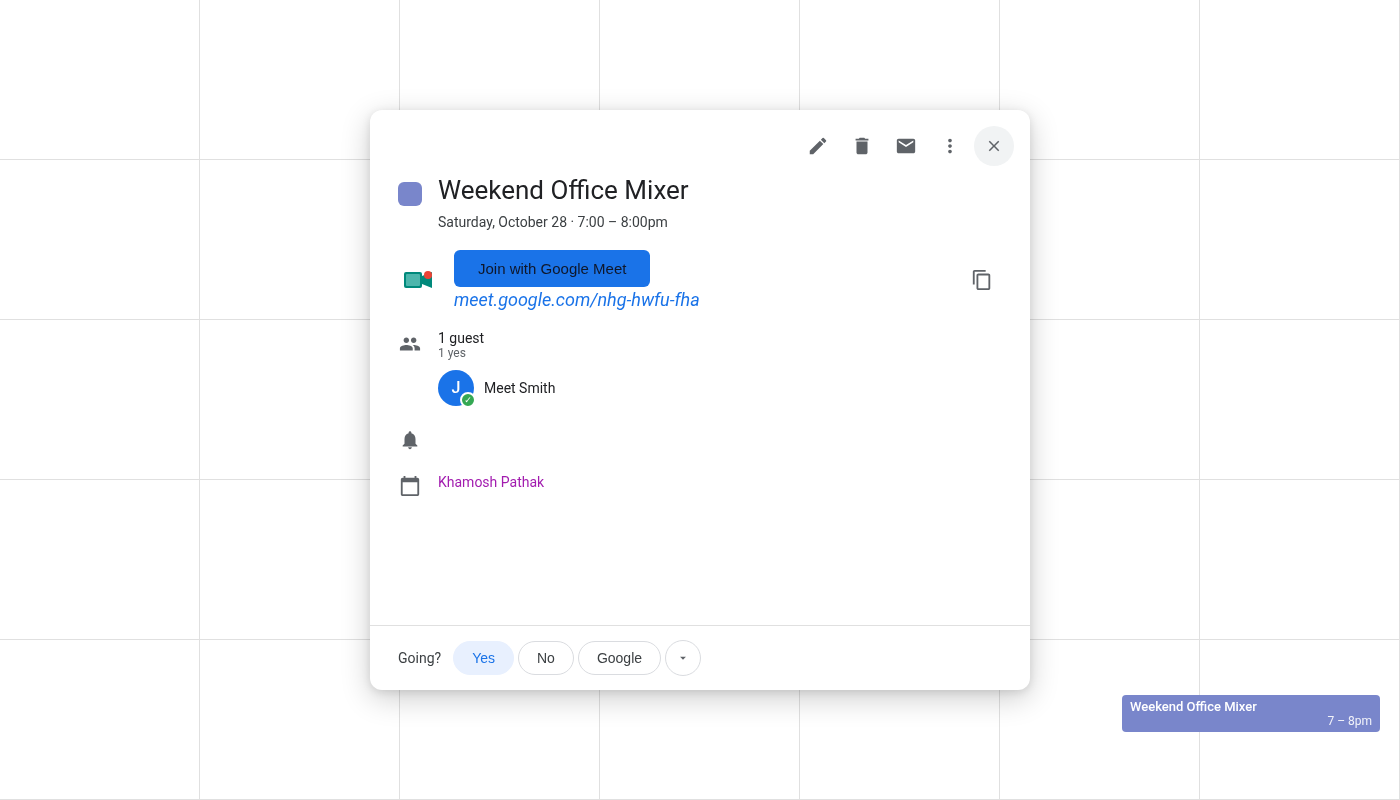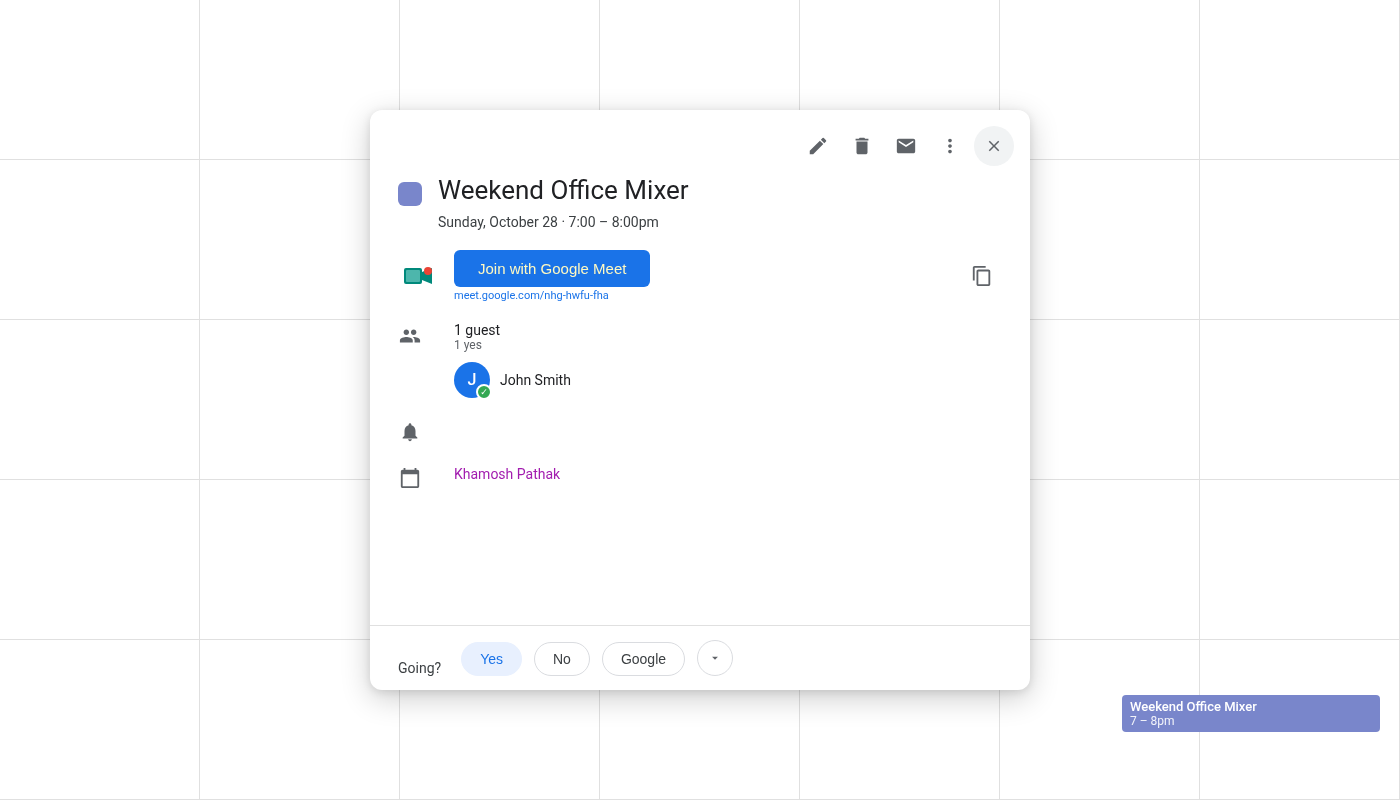--- a/index.html
+++ b/index.html
@@ -43,20 +43,21 @@
     .event-chip-title {
       color: #fff;
       font-size: 13px;
       font-weight: 500;
     }
 
     .event-chip-time {
       color: #fff;
       font-size: 12px;
       opacity: 0.9;
+      text-align: right;
     }
 
     
     .popup-overlay {
       position: absolute;
       inset: 0;
       display: flex;
       align-items: center;
       justify-content: center;
       pointer-events: none;
@@ -140,21 +141,21 @@
       font-size: 14px;
       color: #3c4043;
       margin-top: 4px;
       margin-left: 40px;
     }
 
     
     .detail-row {
       display: flex;
       align-items: flex-start;
-      gap: 32px;
+      gap: 16px;
       margin-top: 20px;
     }
 
     .detail-icon {
       width: 24px;
       height: 24px;
       flex-shrink: 0;
       display: flex;
       align-items: center;
       justify-content: center;
@@ -191,21 +192,21 @@
 
     .meet-join-area {
       flex: 1;
       display: flex;
       align-items: center;
       gap: 16px;
     }
 
     .join-meet-btn {
       background: #1a73e8;
-      color: #fef9c3;
+      color: #0f172a;
       border: none;
       border-radius: 6px;
       padding: 10px 24px;
       font-size: 15px;
       font-weight: 500;
       cursor: pointer;
       white-space: nowrap;
       transition: background 0.15s;
     }
 
@@ -219,25 +220,26 @@
       display: flex;
       align-items: center;
       justify-content: center;
       color: #5f6368;
       font-size: 20px;
       margin-left: auto;
       transition: background 0.15s;
     }
 
     .meet-link {
-      font-size: 11px;
+      font-size: 18px;
       color: #1a73e8;
       text-decoration: none;
       display: block;
       margin-top: 2px;
+      font-style: italic;
     }
 
     .guests-count {
       font-size: 14px;
       color: #202124;
       font-weight: 400;
     }
 
     .guests-yes {
       font-size: 12px;
@@ -296,22 +298,22 @@
     .calendar-owner {
       font-size: 14px;
       color: #a21caf;
     }
 
     
     .popup-footer {
       border-top: 1px solid #e0e0e0;
       padding: 14px 28px;
       display: flex;
-      align-items: flex-end;
-      gap: 12px;
+      align-items: center;
+      gap: 4px;
       margin-top: 24px;
     }
 
     .going-label {
       font-size: 14px;
       color: #3c4043;
       margin-right: 8px;
     }
 
     .rsvp-btn {
@@ -431,21 +433,21 @@
     </div>
 
     <div class="popup-content">
 
       <div class="title-row">
         <div class="event-color-dot"></div>
         <div class="event-title-block">
           <div class="event-title">Weekend Office Mixer</div>
         </div>
       </div>
-      <div class="event-datetime">Sunday, October 28  ·  7:00 – 8:00pm</div>
+      <div class="event-datetime">Saturday, October 28  ·  7:00 – 8:00pm</div>
 
       <div class="meet-row">
         <div class="meet-icon">
 
           <svg viewBox="0 0 36 36" width="36" height="36">
             <rect width="36" height="36" rx="4" fill="#ffffff"></rect>
 
             <rect x="4" y="10" width="18" height="16" rx="2" fill="#00897b"></rect>
 
             <rect x="6" y="12" width="14" height="12" rx="1" fill="#4db6ac"></rect>
@@ -475,21 +477,21 @@
           </svg>
         </div>
         <div class="detail-content">
           <div class="guests-count">1 guest</div>
           <div class="guests-yes">1 yes</div>
           <div class="guest-item">
             <div class="guest-avatar">
               <span>J</span>
               <div class="guest-checkmark">✓</div>
             </div>
-            <span class="guest-name">John Smith</span>
+            <span class="guest-name">Meet Smith</span>
           </div>
         </div>
       </div>
 
       <div class="detail-row">
         <div class="detail-icon">
           <svg width="22" height="22" viewBox="0 0 24 24" fill="#5f6368">
             <path d="M12 22c1.1 0 2-.9 2-2h-4c0 1.1.9 2 2 2zm6-6v-5c0-3.07-1.64-5.64-4.5-6.32V4c0-.83-.67-1.5-1.5-1.5s-1.5.67-1.5 1.5v.68C7.63 5.36 6 7.92 6 11v5l-2 2v1h16v-1l-2-2z"></path>
           </svg>
         </div>

